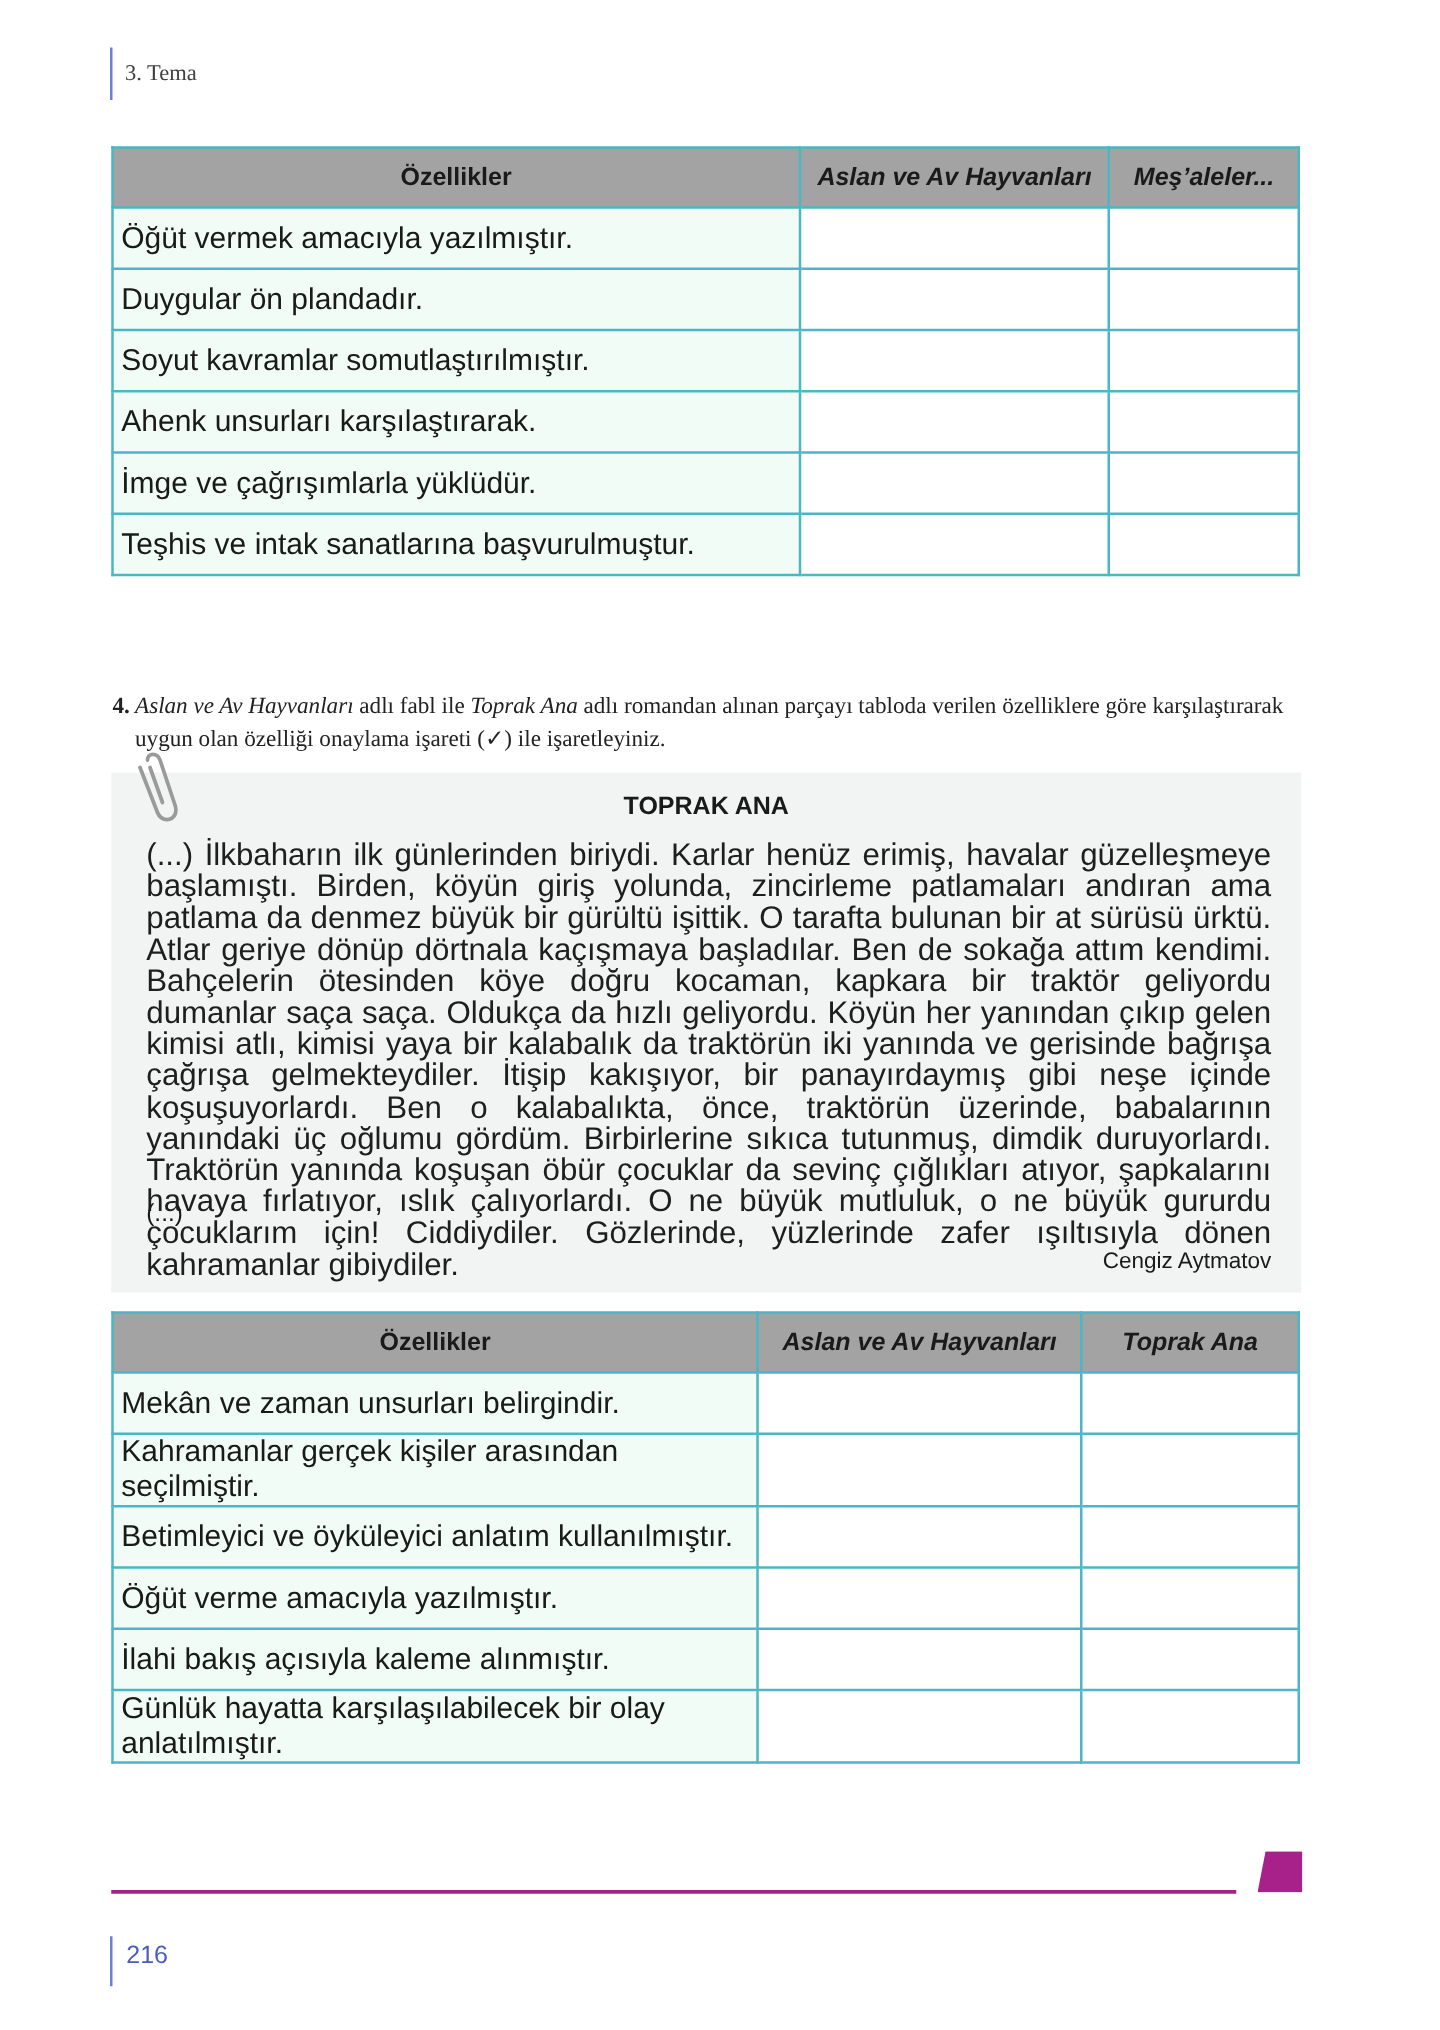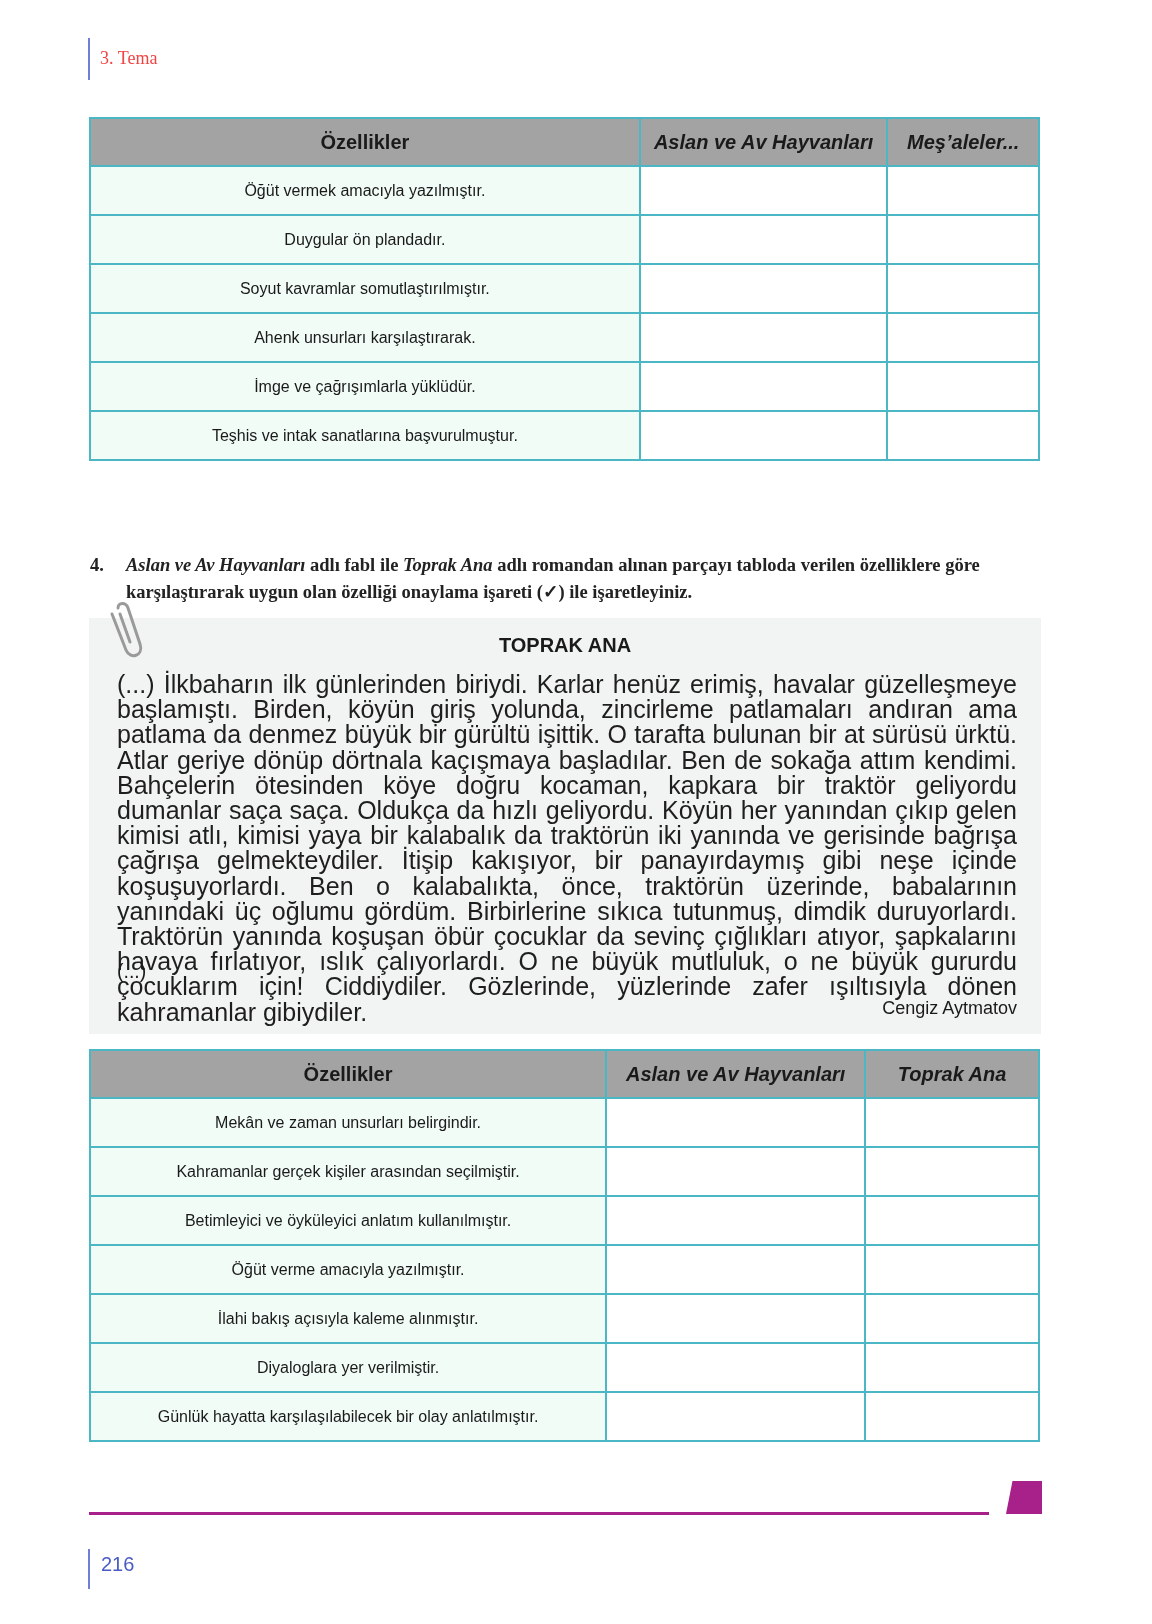--- a/index.html
+++ b/index.html
@@ -1,37 +1,37 @@
 <!DOCTYPE html>
 <html><head>
 <meta charset="utf-8">
 <style>
   html, body { margin: 0; padding: 0; background: #ffffff; }
   body { width: 1152px; height: 1624px; position: relative; overflow: hidden;
          font-family: "Liberation Sans", sans-serif; color: #1a1a1a; }
 
   .header-bar { position: absolute; left: 88px; top: 38px; width: 2px; height: 42px; background: #6f7fd6; }
   .header-title { position: absolute; left: 100px; top: 48px; font-family: "Liberation Serif", serif;
-                  font-size: 18px; color: #ef4444; }
+                  font-size: 18px; color: #404040; }
 
   table.grid { position: absolute; left: 89px; border-collapse: collapse; table-layout: fixed; }
   table.grid th, table.grid td { border: 2px solid #4bb7c4; padding: 0 6px; height: 49px; box-sizing: border-box; }
   table.grid th { background: #a3a3a3; font-size: 20px; font-weight: bold; height: 48px; }
   table.grid th.feat { text-align: center; }
   table.grid th.col { font-style: italic; text-align: center; }
-  table.grid td.feat { background: #f1fcf6; font-size: 16px; text-align: center; }
+  table.grid td.feat { background: #f1fcf6; font-size: 24px; text-align: left; }
   table.grid td.cell { background: #ffffff; }
 
   #table1 { top: 117px; width: 951px; }
   #table2 { top: 1049px; width: 951px; }
 
   .question { position: absolute; left: 90px; top: 552px; width: 950px; font-family: "Liberation Serif", serif;
               font-size: 18.5px; line-height: 27px; color: #222; }
   .question .num { position: absolute; left: 0; top: 0; font-weight: bold; }
-  .question .body { margin-left: 36px; font-weight: bold; }
+  .question .body { margin-left: 18px; }
   .question i { font-style: italic; }
 
   .passage { position: absolute; left: 89px; top: 618px; width: 952px; height: 416px; background: #f2f3f3; }
   .paperclip { position: absolute; left: 104px; top: 600px; width: 40px; height: 62px; }
   .passage-title { position: absolute; left: 0; top: 16px; width: 952px; text-align: center; font-weight: bold; font-size: 20px; }
   .passage-text { position: absolute; left: 28px; top: 54px; width: 900px; font-size: 25px; line-height: 25.2px; color: #1e1e1e;
                   text-align: justify; }
   .passage-text p { margin: 0; }
   .passage-ellipsis { position: absolute; left: 28px; top: 342px; font-size: 19.5px; }
   .passage-author { position: absolute; right: 24px; top: 380px; font-size: 18px; }
@@ -147,25 +147,20 @@
         <td class="feat">Öğüt verme amacıyla yazılmıştır.</td>
         <td class="cell"></td>
         <td class="cell"></td>
       </tr>
     <tr>
         <td class="feat">İlahi bakış açısıyla kaleme alınmıştır.</td>
         <td class="cell"></td>
         <td class="cell"></td>
       </tr>
     <tr>
-        <td class="feat">Diyaloglara yer verilmiştir.</td>
-        <td class="cell"></td>
-        <td class="cell"></td>
-      </tr>
-    <tr>
         <td class="feat">Günlük hayatta karşılaşılabilecek bir olay anlatılmıştır.</td>
         <td class="cell"></td>
         <td class="cell"></td>
       </tr>
   </tbody>
 </table>
 
 <div class="footer-line"></div>
 <div class="footer-tab"></div>
 <div class="footer-bar"></div>

